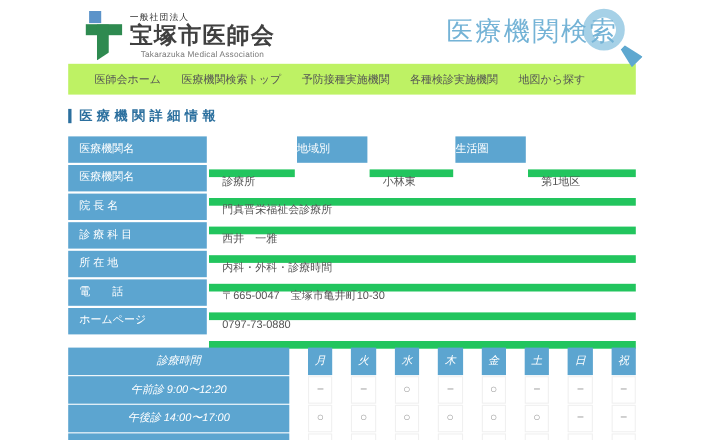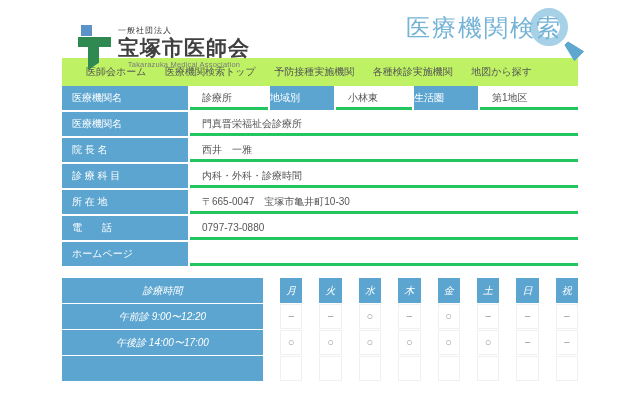--- a/index.html
+++ b/index.html
@@ -6,21 +6,21 @@
   html, body { width: 640px; height: 400px; overflow: hidden; }
   body {
     background: #ffffff;
     font-family: "Liberation Sans", "DejaVu Sans", sans-serif;
     color: #555;
   }
   .page { width: 516px; margin: 0 auto; }
 
   
   .site-header { position: relative; height: 58px; }
-  .logo { position: absolute; left: 16px; top: 23px; display: flex; align-items: flex-start; cursor: pointer; }
+  .logo { position: absolute; left: 16px; top: 8px; display: flex; align-items: flex-start; cursor: pointer; }
   .logo-mark { position: relative; width: 33px; height: 47px; margin-right: 7px; flex: none; }
   .lm-square { position: absolute; left: 3px; top: 2px; width: 11px; height: 11px; background: #5b93c9; }
   .lm-bar   { position: absolute; left: 0; top: 14px; width: 33px; height: 10px; background: #2e8a50; }
   .lm-stem  { position: absolute; left: 10px; top: 14px; width: 11px; height: 33px; background: #2e8a50;
               clip-path: polygon(0 0, 100% 0, 100% 78%, 0 100%); }
   .logo-text { padding-top: 2px; }
   .logo-small { font-size: 8px; color: #333; letter-spacing: 1px; }
   .logo-main  { font-size: 21px; color: #404040; font-weight: 600; letter-spacing: 1px; line-height: 1.15; white-space: nowrap; }
   .logo-en    { font-size: 7.5px; color: #7a7a7a; text-align: center; letter-spacing: .2px; }
 
@@ -44,21 +44,21 @@
   .pt-text { font-size: 12px; font-weight: bold; color: #2b6f9e; letter-spacing: 4px; }
 
   
   .detail-table { width: 100%; }
   .drow { display: flex; height: 24px; margin-bottom: 2px; font-size: 10px; }
   .dlabel { background: #5ca5d0; color: #ffffff; line-height: 24px; padding-left: 10px;
             margin-right: 2px; flex: none; }
   .dlabel.w-main { width: 126px; }
   .dlabel.w-sub  { width: 64px; padding-left: 0; }
   .dvalue { background: #ffffff; color: #555; line-height: 24px; padding-left: 12px;
-            border-bottom: 3px solid #22c55e; }
+            border-bottom: 7px solid #22c55e; margin-top: 30px; }
   .dvalue.grow { flex: 1; }
   .dvalue.w-v1 { width: 78px; margin-right: 2px; flex: none; }
   .dvalue.w-v2 { width: 76px; margin-right: 2px; flex: none; }
 
   
   .schedule { margin-top: 12px; }
   .srow { display: flex; height: 25px; margin-bottom: 1px; gap: 17px; font-size: 10px; font-style: italic; }
   .slabel { width: 201px; flex: none; background: #5ca5d0; color: #fff; text-align: center; line-height: 25px; }
   .sday  { flex: 1; background: #5ca5d0; color: #fff; text-align: center; line-height: 25px; }
   .scell { flex: 1; background: #fff; border: 1px solid #f0f0f0; color: #999;
@@ -92,20 +92,24 @@
   </div>
 
   <div class="main-nav">
     <span class="nav-item">医師会ホーム</span>
     <span class="nav-item">医療機関検索トップ</span>
     <span class="nav-item">予防接種実施機関</span>
     <span class="nav-item">各種検診実施機関</span>
     <span class="nav-item">地図から探す</span>
   </div>
 
+  <div class="page-title">
+    <span class="pt-bar"></span>
+    <span class="pt-text">医療機関詳細情報</span>
+  </div>
 
   <div class="detail-table">
 
     <div class="drow">
       <div class="dlabel w-main">医療機関名</div>
       <div class="dvalue w-v1">診療所</div>
       <div class="dlabel w-sub">地域別</div>
       <div class="dvalue w-v2">小林東</div>
       <div class="dlabel w-sub">生活圏</div>
       <div class="dvalue grow">第1地区</div>

